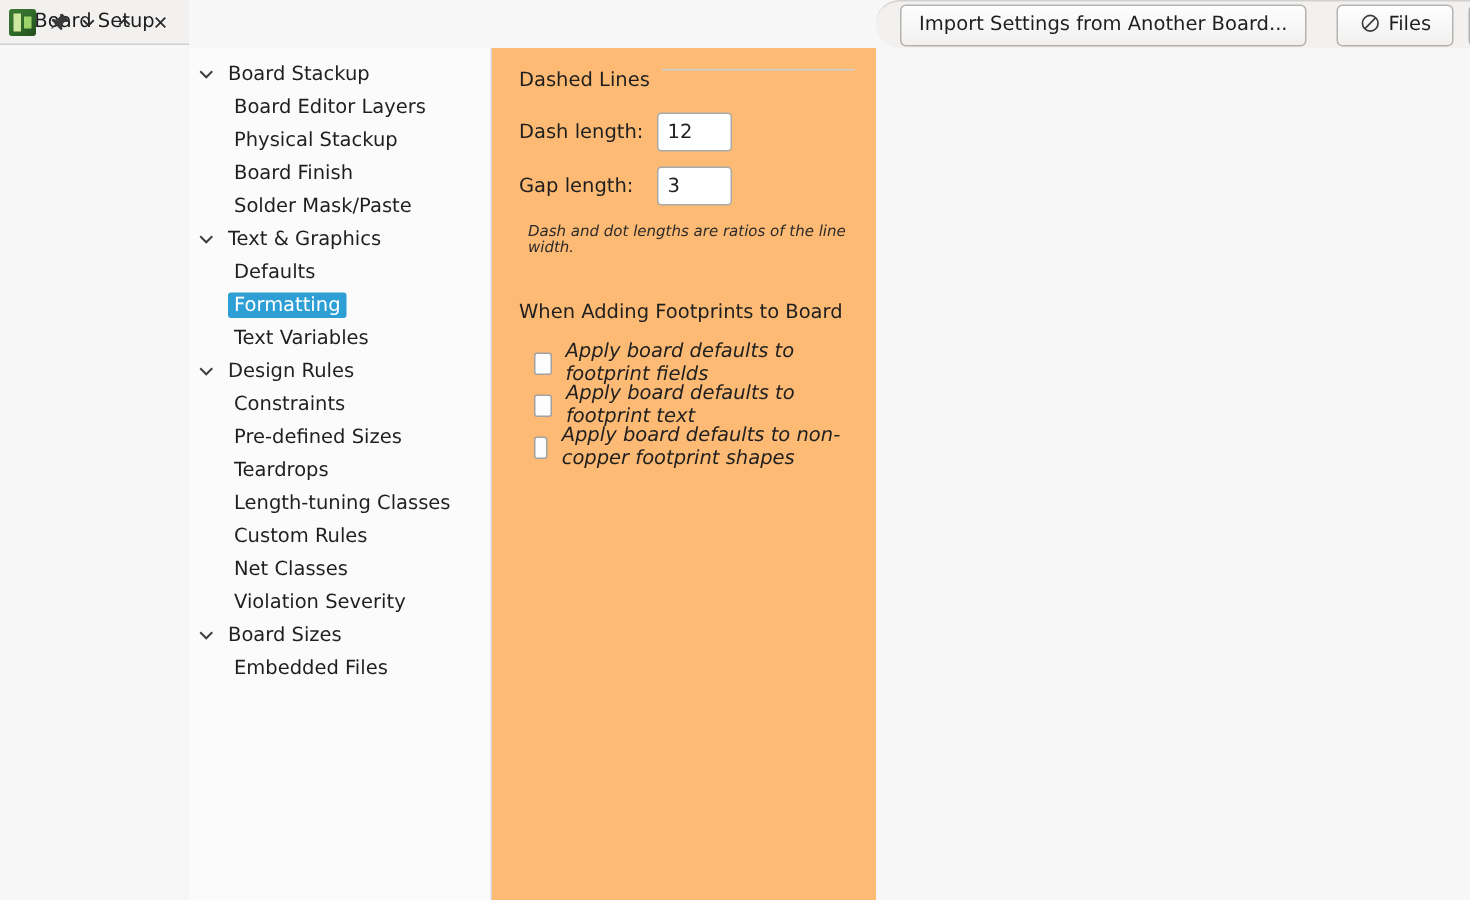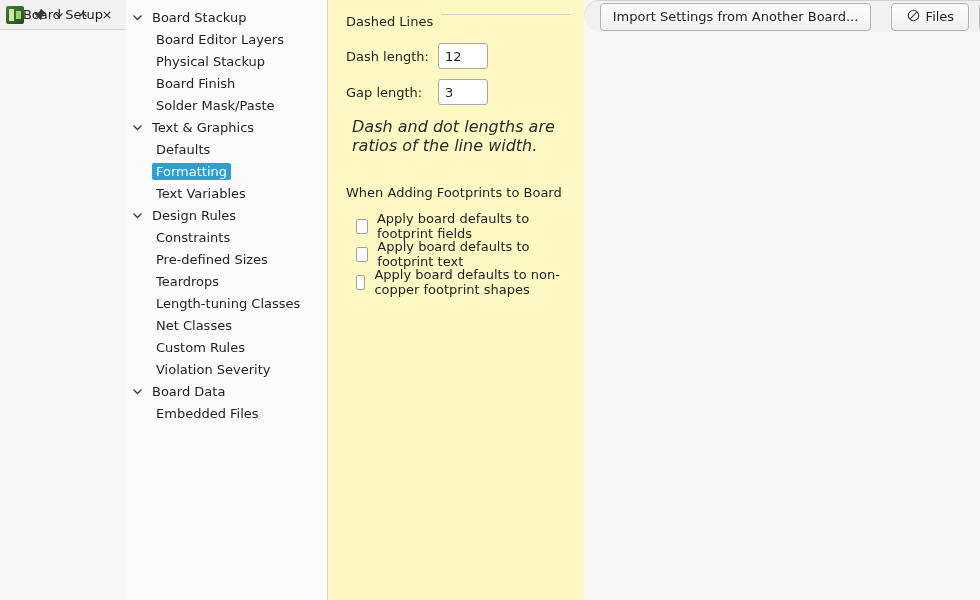--- a/index.html
+++ b/index.html
@@ -93,21 +93,22 @@
     justify-content: center;
     color: #2b2b2b;
     border-radius: 3px;
   }
 
   
   .content {
     flex: 1 1 auto;
     display: flex;
     min-height: 0;
-    background: #fef9c3;
+    background: #fdba74;
+    margin-top: 32px;
   }
 
   
   .sidebar {
     width: 202px;
     flex: 0 0 202px;
     background: #fbfbfb;
     border-right: 1px solid #d7d7d7;
     padding-top: 6px;
     box-sizing: border-box;
@@ -179,21 +180,21 @@
     border: 1px solid #a9a9a9;
     border-radius: 3px;
     background: #ffffff;
     font-family: "DejaVu Sans", sans-serif;
     font-size: 13px;
     color: #1f1f1f;
     padding: 12px 6px;
   }
   .hint {
     font-style: italic;
-    font-size: 16px;
+    font-size: 10px;
     color: #2a2a2a;
     margin: 12px 0 0 6px;
   }
   .section-gap { height: 30px; }
 
   .check-row {
     display: flex;
     align-items: center;
     gap: 9px;
     height: 24px;
@@ -204,20 +205,21 @@
     width: 15px;
     height: 15px;
     box-sizing: border-box;
     border: 1px solid #a2a2a2;
     border-radius: 2px;
     background: #fdfdfd;
   }
   .check-label {
     font-size: 13px;
     color: #1f1f1f;
+    font-style: italic;
   }
 
   
   .footer {
     height: 32px;
     flex: 0 0 auto;
     border-top: 1px solid #d2d0ce;
     background: #f2f1f0;
     display: flex;
     align-items: center;
@@ -339,36 +341,36 @@
       <div class="tree-row child">
         <span class="tree-label">Pre-defined Sizes</span>
       </div>
       <div class="tree-row child">
         <span class="tree-label">Teardrops</span>
       </div>
       <div class="tree-row child">
         <span class="tree-label">Length-tuning Classes</span>
       </div>
       <div class="tree-row child">
+        <span class="tree-label">Custom Rules</span>
+      </div>
+      <div class="tree-row child">
         <span class="tree-label">Net Classes</span>
-      </div>
-      <div class="tree-row child">
-        <span class="tree-label">Custom Rules</span>
       </div>
       <div class="tree-row child">
         <span class="tree-label">Violation Severity</span>
       </div>
 
       <div class="tree-row">
         <span class="twisty">
           <svg width="11" height="11" viewBox="0 0 11 11">
               <path d="M1.5 3.5L5.5 7.5L9.5 3.5" fill="none" stroke="#3b3b3b" stroke-width="1.3"></path>
             </svg>
         </span>
-        <span class="tree-label">Board Data</span>
+        <span class="tree-label">Board Sizes</span>
       </div>
 
       <div class="tree-row child">
         <span class="tree-label">Embedded Files</span>
       </div>
 
     </div>
 
     <div class="panel">
 

